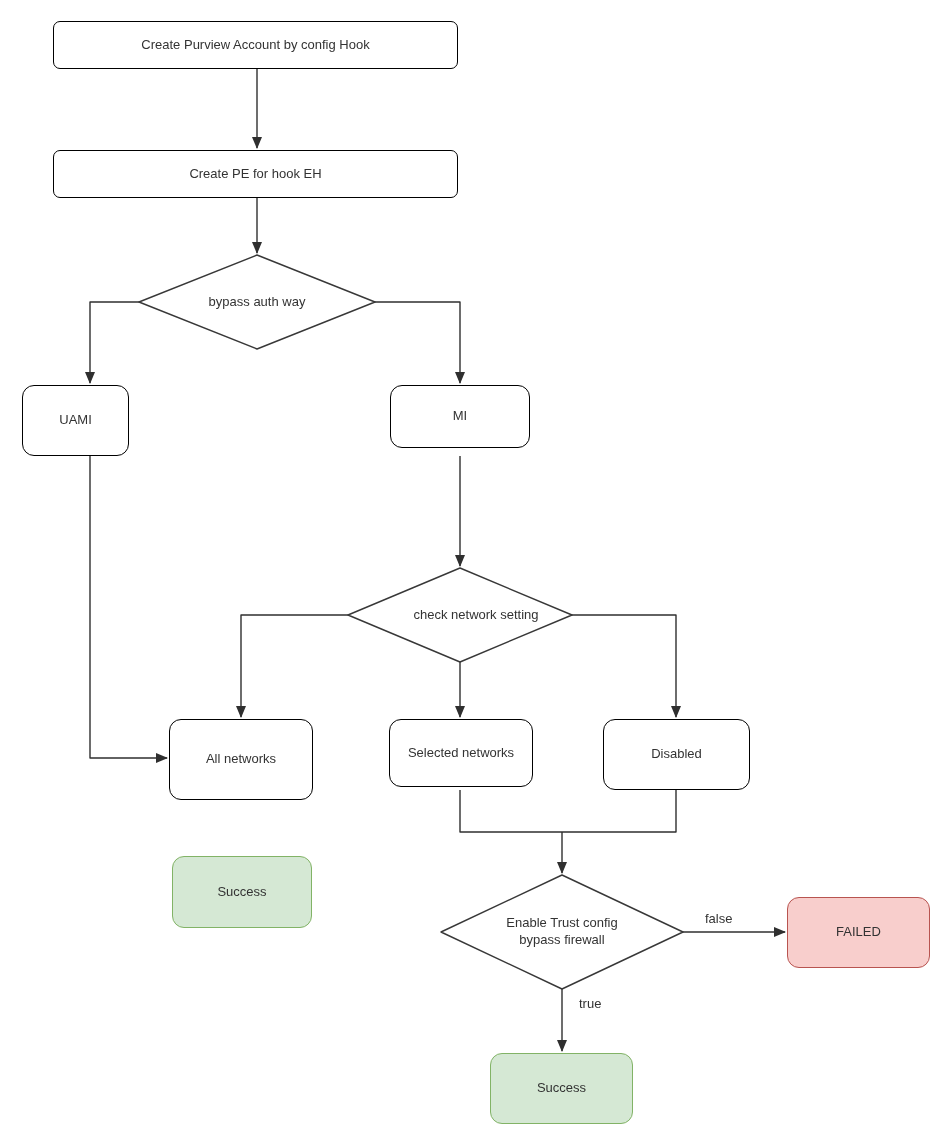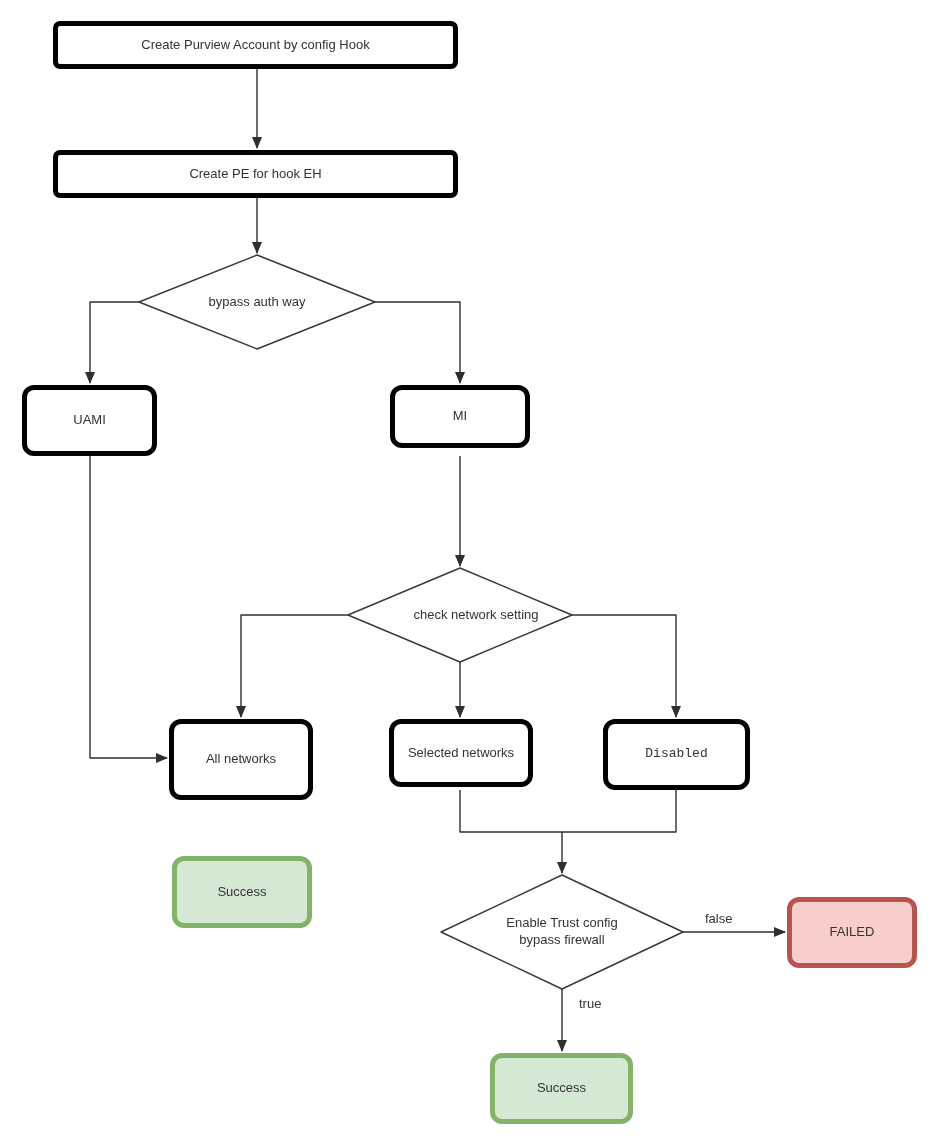--- a/index.html
+++ b/index.html
@@ -15,39 +15,39 @@
   svg.wires { position: absolute; left: 0; top: 0; width: 944px; height: 1140px; }
   .node {
     position: absolute;
     display: flex;
     align-items: center;
     justify-content: center;
     text-align: right;
     font-size: 13px;
     line-height: 1.25;
     background: #ffffff;
-    border: 5px solid #000000;
+    border: 1px solid #000000;
     box-sizing: border-box;
     padding: 8px 6px;
   }
   .rect    { border-radius: 7px; }
   .rounded { border-radius: 12px; }
   .success { background: #d5e8d4; border-color: #82b366; }
   .failed  { background: #f8cecc; border-color: #b85450; }
 
   
   #n-create-purview    { left: 53px;  top: 21px;   width: 405px; height: 48px; }
   #n-create-pe         { left: 53px;  top: 150px;  width: 405px; height: 48px; }
-  #n-uami              { left: 22px;  top: 385px;  width: 135px; height: 71px; }
+  #n-uami              { left: 22px;  top: 385px;  width: 107px; height: 71px; }
   #n-mi                { left: 390px; top: 385px;  width: 140px; height: 63px; }
   #n-all-networks      { left: 169px; top: 719px;  width: 144px; height: 81px; }
   #n-selected-networks { left: 389px; top: 719px;  width: 144px; height: 68px; }
-  #n-disabled          { left: 603px; top: 719px;  width: 147px; height: 71px; font-family: Liberation Mono, monospace; }
+  #n-disabled          { left: 603px; top: 719px;  width: 147px; height: 71px; }
   #n-success-left      { left: 172px; top: 856px;  width: 140px; height: 72px; }
-  #n-failed            { left: 787px; top: 897px;  width: 130px; height: 71px; }
+  #n-failed            { left: 787px; top: 897px;  width: 143px; height: 71px; }
   #n-success-bottom    { left: 490px; top: 1053px; width: 143px; height: 71px; }
 
   .diamond-label {
     position: absolute;
     transform: translate(-50%, -50%);
     text-align: center;
     font-size: 13px;
     line-height: 1.3;
     white-space: nowrap;
   }

